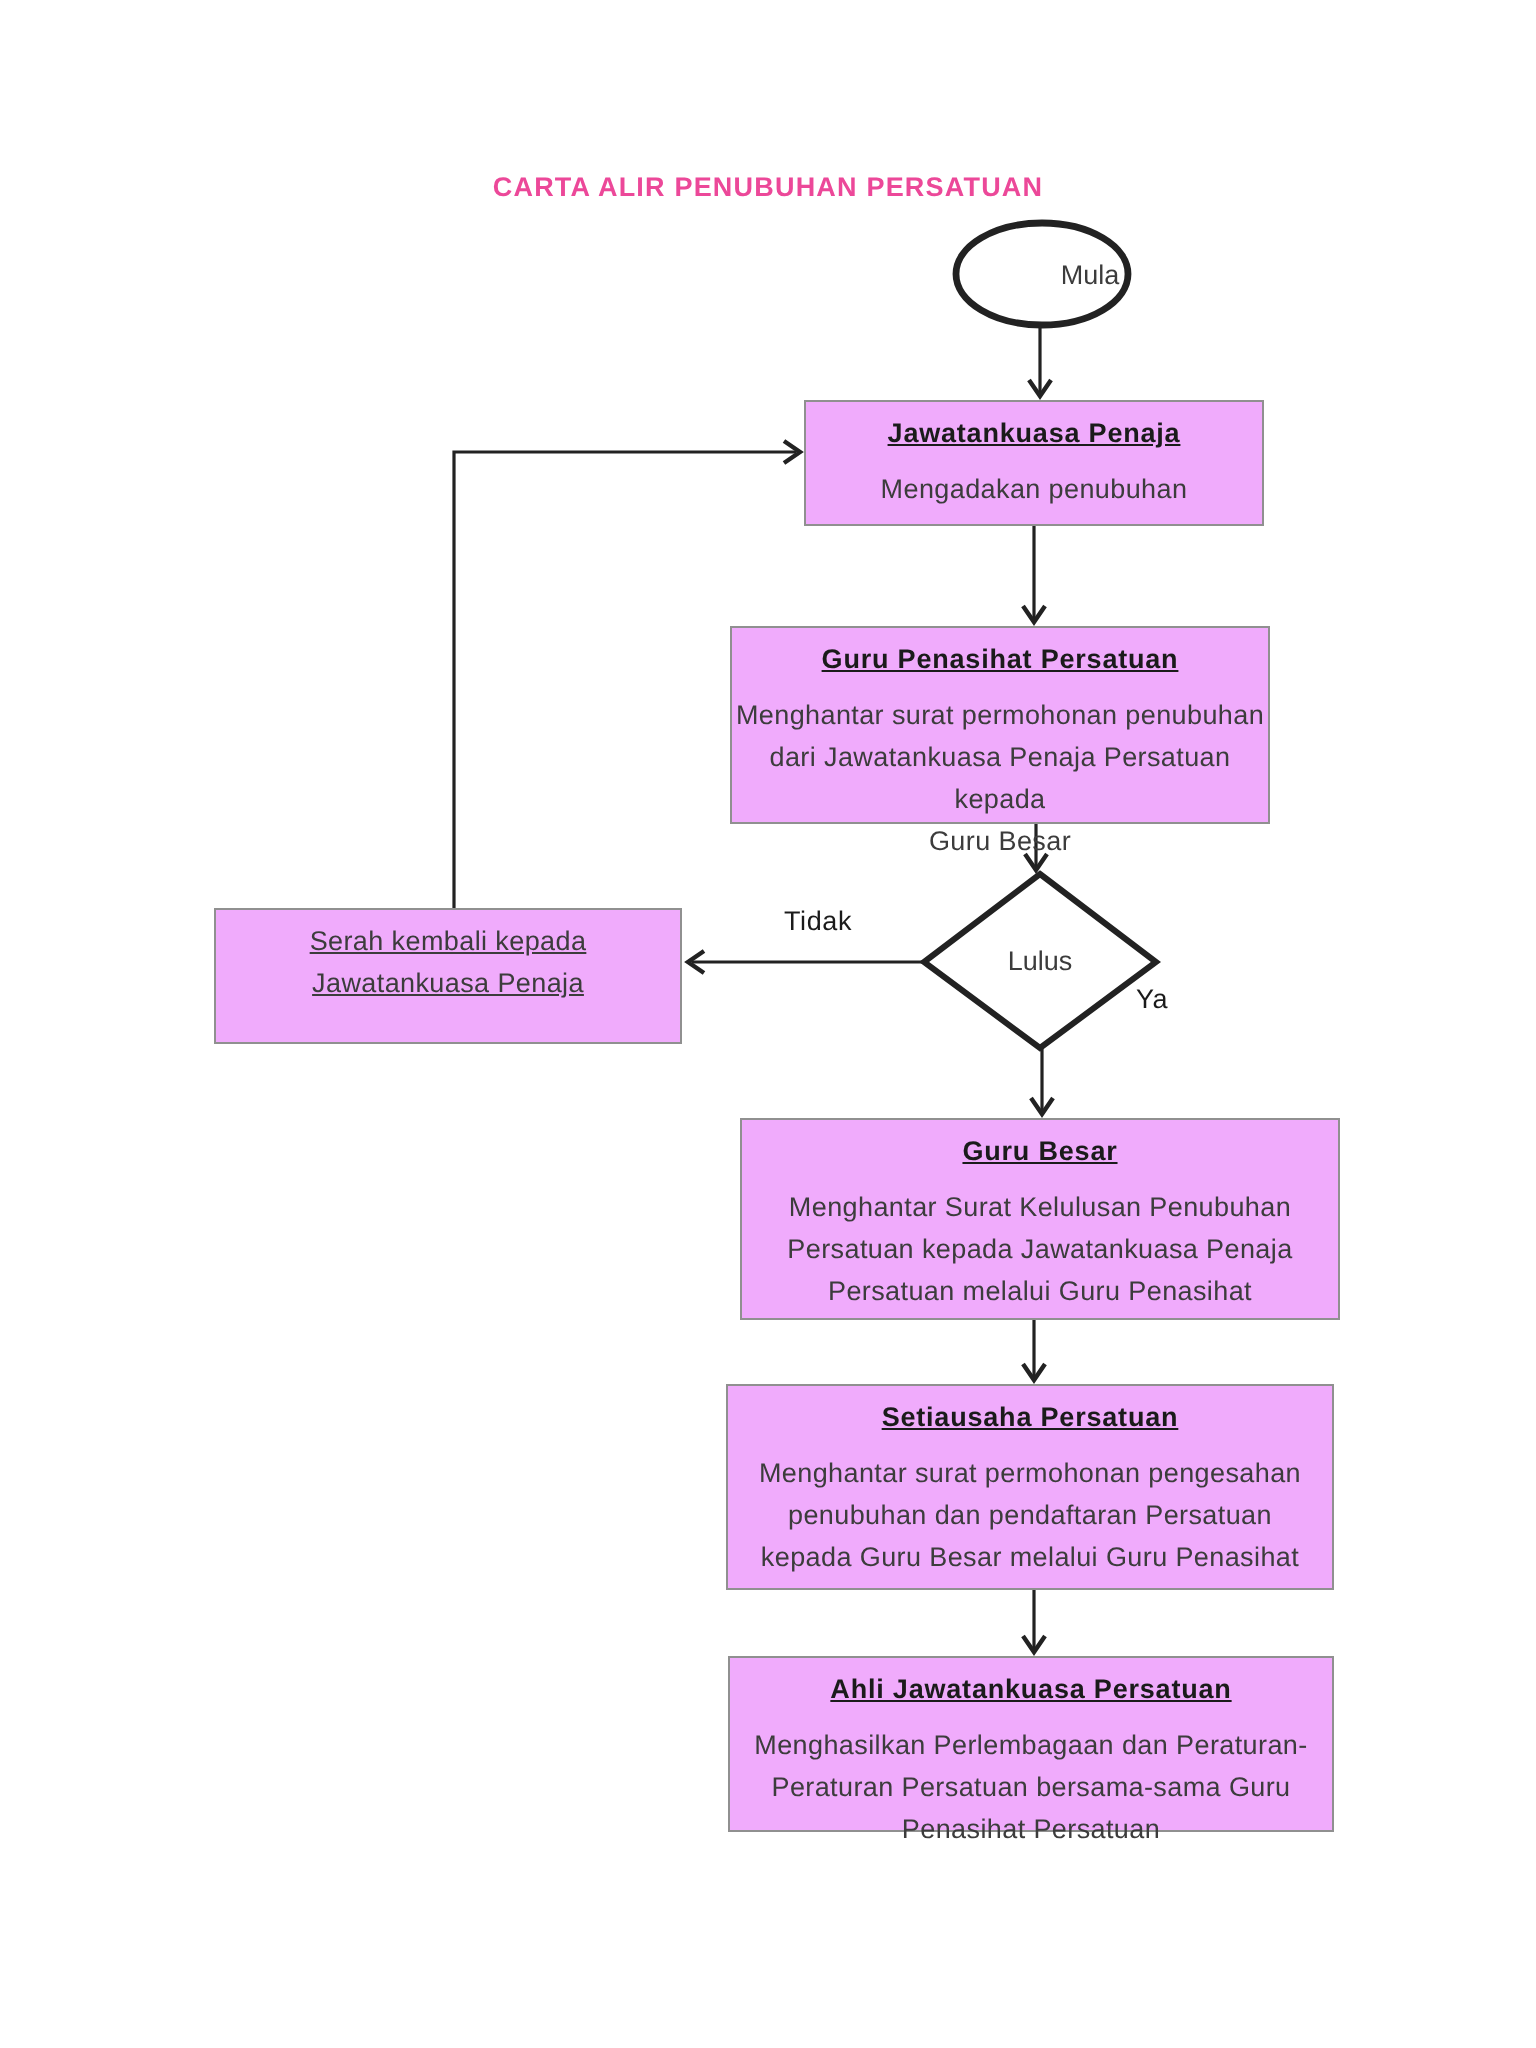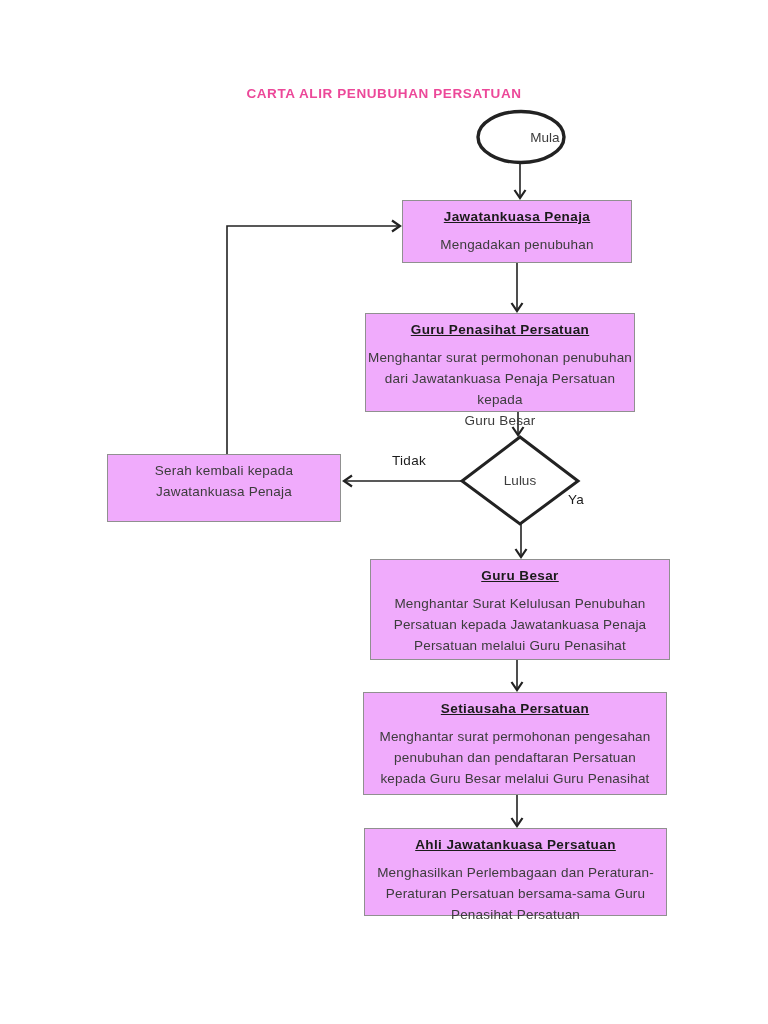--- a/index.html
+++ b/index.html
@@ -17,21 +17,21 @@
     text-align:center;color:#3c3c3c;box-sizing:border-box;
   }
   .node-title{
     font-weight:bold;text-decoration:underline;color:#1b1b1b;
     margin-top:7px;font-size:13.5px;letter-spacing:.4px;line-height:17px;
   }
   .node-body{
     margin-top:9px;font-size:13.5px;line-height:21px;white-space:pre-line;
     letter-spacing:.2px;
   }
-  .node-body.only{margin-top:5px;}
+  .node-body.only{margin-top:5px;text-decoration:underline;}
   .float-label{
     position:absolute;text-align:center;font-size:13.5px;color:#3c3c3c;line-height:17px;
   }
   .float-label.bold{font-weight:normal;color:#1b1b1b;letter-spacing:.3px;}
 </style>
 </head>
 <body>
 
 <div class="canvas">
 

